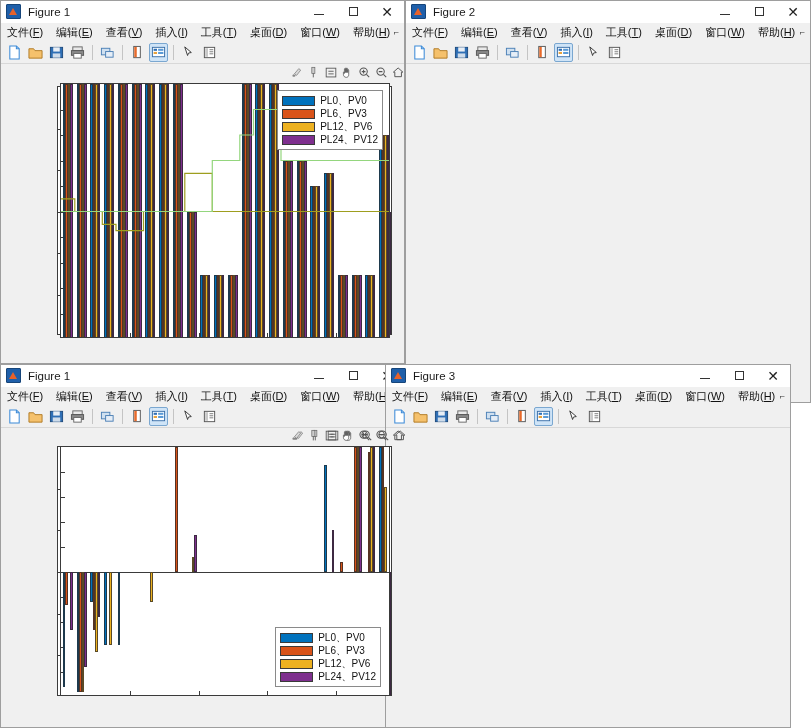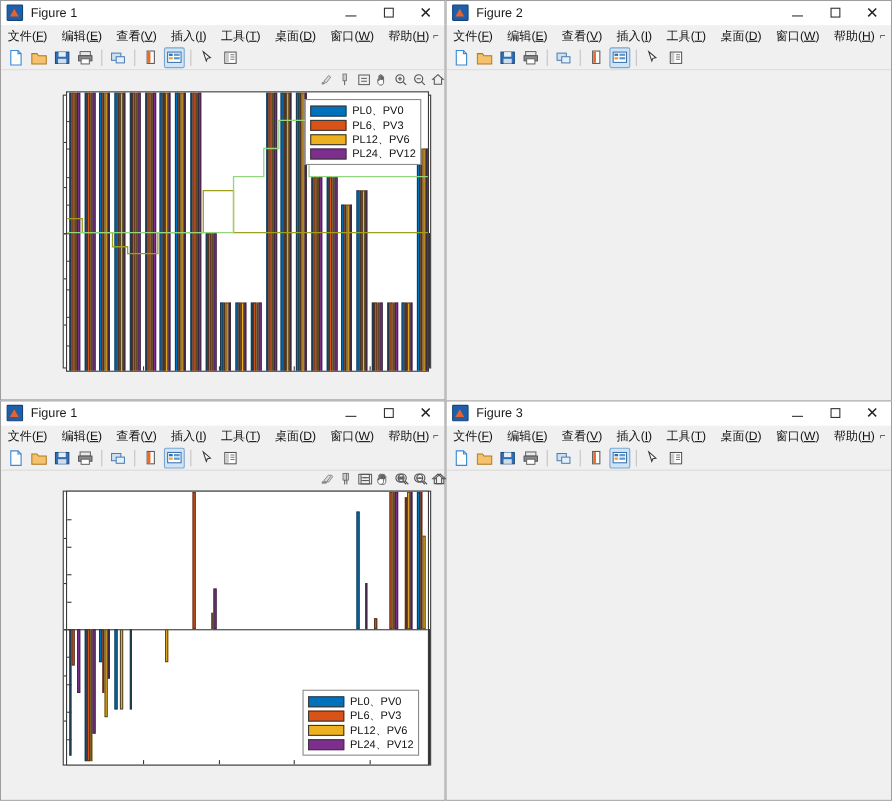--- a/index.html
+++ b/index.html
@@ -326,21 +326,21 @@
         <span class="tb">
           <svg width="15" height="15" viewBox="0 0 16 16">
             <rect x="2.5" y="2.5" width="11" height="11" fill="#fff" stroke="#555"></rect>
             <rect x="3.4" y="3.4" width="3" height="9.2" fill="#c9c9c9"></rect>
             <path d="M8 5h4M8 7.2h4M8 9.4h4" stroke="#777" stroke-width="1"></path>
           </svg>
         </span>
       </div>
       <div class="canvas" style="top:63px"></div>
     </div>
-    <div class="figwin" style="left: 405px; top: 364px; width: 406px; height: 364px;">
+    <div class="figwin" style="left: 385px; top: 364px; width: 406px; height: 364px;">
       <div class="titlebar">
         <span class="ml-icon"></span>
         <span class="wtitle">Figure 3</span>
         <div class="wbtns">
           <div class="wbtn">
             <span class="min"></span>
           </div>
           <div class="wbtn">
             <span class="max"></span>
           </div>

